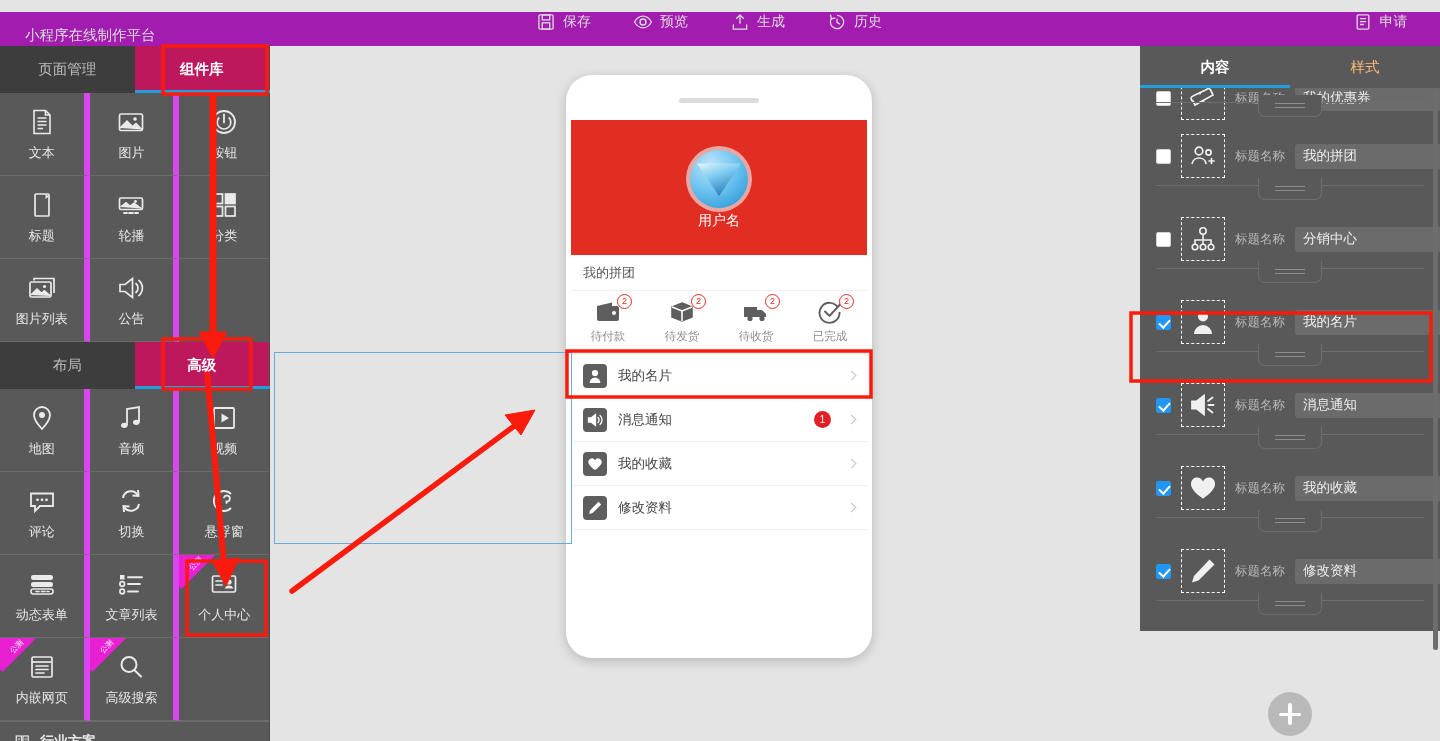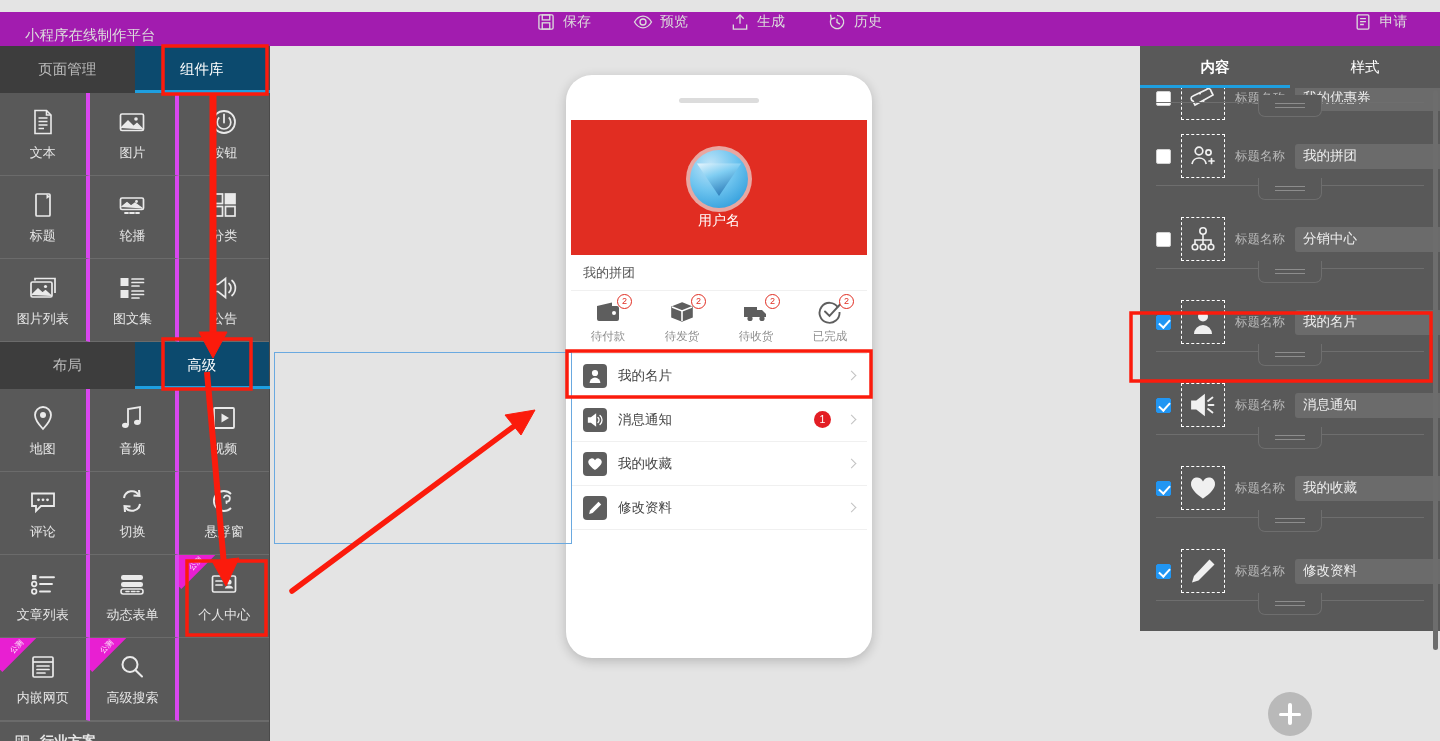--- a/index.html
+++ b/index.html
@@ -57,28 +57,28 @@
   .sidebar {
     position: absolute; left: 0; top: 46px; width: 270px; height: 695px;
     background: #595959; border-right: 1px solid #4a4a4a;
   }
   .tabrow { display: flex; height: 47px; position: relative; background: #595959; }
   .tabrow .tab {
     flex: 1; display: flex; align-items: center; justify-content: center;
     font-size: 14.5px; color: #c9c9c9; cursor: pointer; position: relative;
   }
   .tabrow .tab.inactive { background: #3d3d3d; color: #bdbdbd; }
-  .tabrow .tab.active { background: #0c4a6e; color: #ffffff; font-weight: normal; }
+  .tabrow .tab.active { background: #be185d; color: #ffffff; font-weight: bold; }
   .tabrow .underline {
     position: absolute; bottom: 0; height: 3px; background: #1e9fe0;
   }
 
   .grid { display: grid; grid-template-columns: repeat(3, 1fr); }
   .cell {
-    height: 83px; border-right: 4px solid #d946ef; border-bottom: 1px solid #6b6b6b;
+    height: 83px; border-right: 6px solid #d946ef; border-bottom: 1px solid #6b6b6b;
     display: flex; flex-direction: column; align-items: center; justify-content: center;
     gap: 7px; cursor: pointer; position: relative; overflow: hidden;
   }
   .cell:nth-child(3n) { border-right: none; }
   .cell .ci { width: 30px; height: 30px; }
   .cell .ci svg { display: block; width: 30px; height: 30px; }
   .cell .clabel { font-size: 13px; color: #e6e6e6; white-space: nowrap; }
   .beta-flag {
     position: absolute; left: -20px; top: -20px; width: 56px; height: 40px;
     background: #e81fd2; transform: rotate(-45deg);
@@ -169,21 +169,21 @@
   }
 
   
   .right {
     position: absolute; left: 1140px; top: 46px; width: 300px; height: 585px;
     background: #595959;
   }
   .rtabs { display: flex; height: 42px; position: relative; }
   .rtab {
     flex: 1; display: flex; align-items: center; justify-content: center;
-    font-size: 14.5px; color: #ffffff; cursor: pointer;
+    font-size: 14.5px; color: #fdba74; cursor: pointer;
   }
   .rtab.active { color: #ffffff; font-weight: bold; }
   .rtabs .runder { position: absolute; bottom: 0; left: 0; width: 150px; height: 3px; background: #1e9fe0; }
   .rlist { position: absolute; left: 0; top: 42px; width: 300px; height: 653px; overflow: hidden; }
   .rrow { position: relative; height: 83px; }
   .rrow-main { display: flex; align-items: center; gap: 10px; padding: 8px 12px 0 16px; height: 62px; }
   .cbx {
     width: 15px; height: 15px; border: 1px solid #d2d2d2; background: #fff; flex: 0 0 auto;
     border-radius: 2px; cursor: pointer; position: relative;
   }
@@ -390,31 +390,20 @@
             <rect x="3" y="9" width="21" height="15" rx="1.5"></rect>
             <circle cx="17.5" cy="13.5" r="1.6" fill="#eaeaea" stroke="none"></circle>
             <path d="M3.8 22 L10 16 L14.5 20 L17.5 17.5 L23.5 23" fill="#eaeaea" stroke="#eaeaea" stroke-width="1.3"></path>
           </svg>
         </span>
         <span class="clabel">图片列表</span>
       </div>
       <div class="cell">
         <span class="ci">
           <svg viewBox="0 0 30 30" fill="none" stroke="#eaeaea" stroke-width="1.7">
-            <rect x="3.5" y="5" width="8" height="8" fill="#eaeaea" stroke="none"></rect>
-            <rect x="3.5" y="17" width="8" height="8" fill="#eaeaea" stroke="none"></rect>
-            <path d="M15 6 L26.5 6 M15 9.5 L26.5 9.5 M15 13 L22 13" stroke-linecap="round"></path>
-            <path d="M15 18 L26.5 18 M15 21.5 L26.5 21.5 M15 25 L22 25" stroke-linecap="round"></path>
-          </svg>
-        </span>
-        <span class="clabel">图文集</span>
-      </div>
-      <div class="cell">
-        <span class="ci">
-          <svg viewBox="0 0 30 30" fill="none" stroke="#eaeaea" stroke-width="1.7">
             <path d="M4 11.5 L9 11.5 L16.5 5.5 L16.5 24.5 L9 18.5 L4 18.5 Z"></path>
             <path d="M20 10.5 A6 6 0 0 1 20 19.5" stroke-linecap="round"></path>
             <path d="M23 7.5 A10 10 0 0 1 23 22.5" stroke-linecap="round"></path>
           </svg>
         </span>
         <span class="clabel">公告</span>
       </div>
     </div>
 
     <div class="tabrow">
@@ -484,39 +473,39 @@
           <svg viewBox="0 0 30 30" fill="none" stroke="#eaeaea" stroke-width="1.8">
             <path d="M22 8 A10 10 0 1 0 22 22"></path>
             <path d="M15 11.5 A3 3 0 1 1 17.5 15.5 L17.5 17" stroke-linecap="round"></path>
           </svg>
         </span>
         <span class="clabel">悬浮窗</span>
       </div>
 
       <div class="cell">
         <span class="ci">
+          <svg viewBox="0 0 30 30" fill="none" stroke="#eaeaea" stroke-width="1.6">
+            <rect x="4" y="6" width="22" height="5" rx="2.2" fill="#eaeaea" stroke="none"></rect>
+            <rect x="4" y="13" width="22" height="5" rx="2.2" fill="#eaeaea" stroke="none"></rect>
+            <rect x="4" y="20" width="22" height="5" rx="2.2"></rect>
+            <path d="M9 22.5 L12 22.5 M14.5 22.5 L18 22.5 M20 22.5 L22 22.5" stroke-width="1.6" stroke-linecap="round"></path>
+          </svg>
+        </span>
+        <span class="clabel">动态表单</span>
+      </div>
+      <div class="cell">
+        <span class="ci">
           <svg viewBox="0 0 30 30" fill="none" stroke="#eaeaea" stroke-width="1.7">
             <rect x="4" y="6" width="4.5" height="4.5" fill="#eaeaea" stroke="none"></rect>
             <circle cx="6.2" cy="15" r="2.3"></circle>
             <circle cx="6.2" cy="22.5" r="2.3"></circle>
             <path d="M12 8.3 L26 8.3 M12 15 L24 15 M12 22.5 L22 22.5" stroke-linecap="round" stroke-width="1.9"></path>
           </svg>
         </span>
         <span class="clabel">文章列表</span>
-      </div>
-      <div class="cell">
-        <span class="ci">
-          <svg viewBox="0 0 30 30" fill="none" stroke="#eaeaea" stroke-width="1.6">
-            <rect x="4" y="6" width="22" height="5" rx="2.2" fill="#eaeaea" stroke="none"></rect>
-            <rect x="4" y="13" width="22" height="5" rx="2.2" fill="#eaeaea" stroke="none"></rect>
-            <rect x="4" y="20" width="22" height="5" rx="2.2"></rect>
-            <path d="M9 22.5 L12 22.5 M14.5 22.5 L18 22.5 M20 22.5 L22 22.5" stroke-width="1.6" stroke-linecap="round"></path>
-          </svg>
-        </span>
-        <span class="clabel">动态表单</span>
       </div>
       <div class="cell">
         <div class="beta-flag">
           <span>公测</span>
         </div>
         <span class="ci">
           <svg viewBox="0 0 30 30" fill="none" stroke="#eaeaea" stroke-width="1.7">
             <rect x="3.5" y="7" width="23" height="16" rx="1.5"></rect>
             <path d="M7 12 L13 12 M7 16 L13 16" stroke-linecap="round"></path>
             <circle cx="20" cy="13" r="2.6" fill="#eaeaea" stroke="none"></circle>

